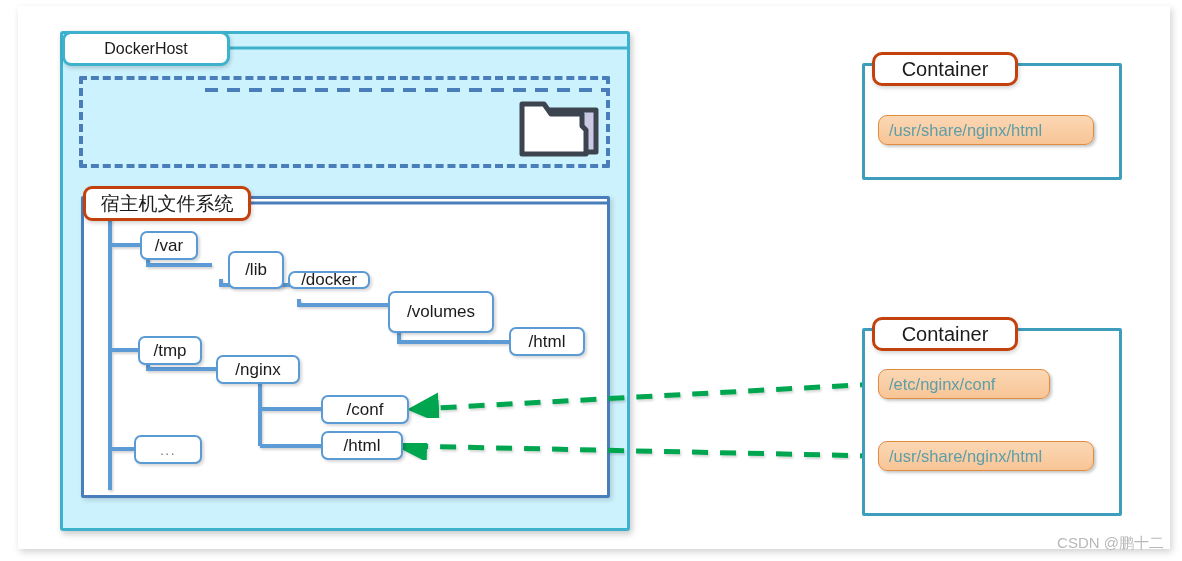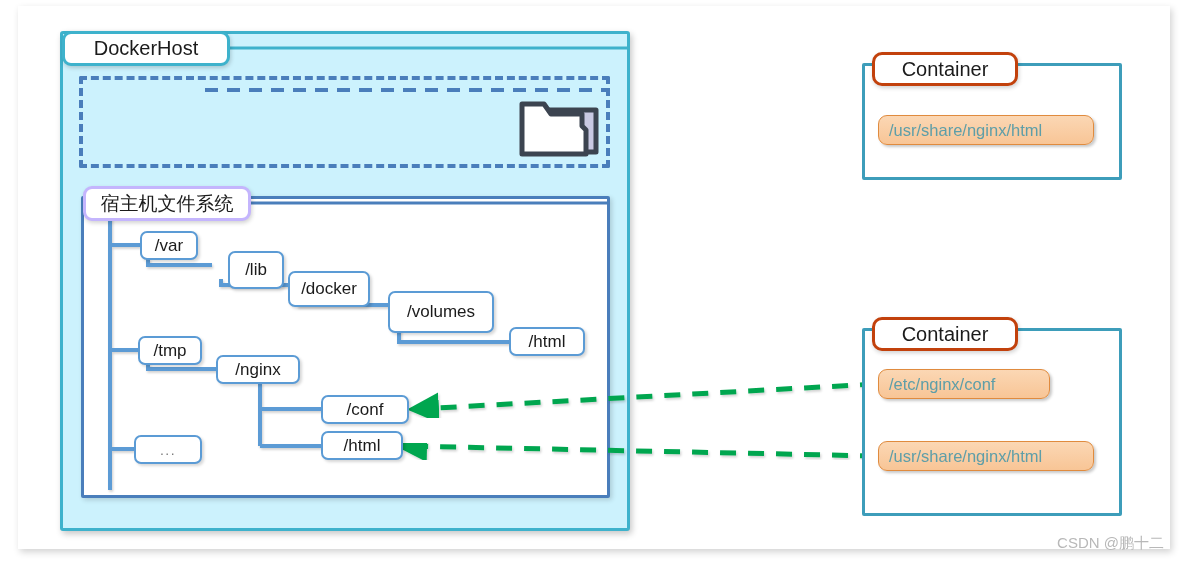--- a/index.html
+++ b/index.html
@@ -52,21 +52,21 @@
     background: #ccf2fd;
     border: 3px solid #3eb2cc;
     border-radius: 3px;
     box-shadow: 2px 3px 6px rgba(0,0,0,0.22);
   }
   #dockerhost-label {
     left: 62px; top: 31px;
     width: 168px; height: 35px;
     border: 3px solid #3eb2cc;
     border-radius: 9px;
-    font-size: 20px;
+    font-size: 16px;
     box-shadow: 1px 2px 4px rgba(0,0,0,0.18);
     z-index: 6;
   }
 
   
   #volumes-box {
     left: 79px; top: 76px;
     width: 531px; height: 92px;
     background: transparent;
     border: 4px dashed #4a7ebb;
@@ -86,21 +86,21 @@
     left: 81px; top: 196px;
     width: 529px; height: 302px;
     background: #ffffff;
     border: 3px solid #4a7ebb;
     border-radius: 2px;
     box-shadow: 2px 2px 5px rgba(0,0,0,0.16);
   }
   #hostfs-label {
     left: 83px; top: 186px;
     width: 168px; height: 35px;
-    border: 3px solid #c4b5fd;
+    border: 3px solid #c2410c;
     border-radius: 9px;
     font-size: 19px;
     box-shadow: 1px 2px 4px rgba(0,0,0,0.18);
     z-index: 6;
   }
 
   
   .container-box {
     position: absolute;
     box-sizing: border-box;
@@ -283,21 +283,21 @@
 
   <div id="folder-icon">
     <svg width="84" height="66" viewBox="0 0 84 66">
       <path d="M80,14 L80,56 L30,56 L30,14 z" fill="#c9c9e2" stroke="#3c4450" stroke-width="5" stroke-linejoin="round"></path>
       <path d="M6,8 L28,8 L35,18 L66,18 L66,30 L70,34 L70,58 L6,58 z" fill="#ffffff" stroke="#3c4450" stroke-width="5" stroke-linejoin="round"></path>
     </svg>
   </div>
 
   <div class="tree-node" style="left:140px; top:231px; width:58px; height:29px;">/var</div>
   <div class="tree-node" style="left:228px; top:251px; width:56px; height:38px;">/lib</div>
-  <div class="tree-node" style="left:288px; top:271px; width:82px; height:36px;">/docker</div>
+  <div class="tree-node" style="left:288px; top:271px; width:82px; height:18px;">/docker</div>
   <div class="tree-node" style="left:388px; top:291px; width:106px; height:42px;">/volumes</div>
   <div class="tree-node" style="left:509px; top:327px; width:76px; height:29px;">/html</div>
   <div class="tree-node" style="left:138px; top:336px; width:64px; height:29px;">/tmp</div>
   <div class="tree-node" style="left:216px; top:355px; width:84px; height:29px;">/nginx</div>
   <div class="tree-node" style="left:321px; top:395px; width:88px; height:29px;">/conf</div>
   <div class="tree-node" style="left:321px; top:431px; width:82px; height:29px;">/html</div>
   <div class="tree-node ellipsis" style="left:134px; top:435px; width:68px; height:29px;">...</div>
 
   <div id="container1-box" class="container-box"></div>
   <div id="container1-label" class="container-label">Container</div>

